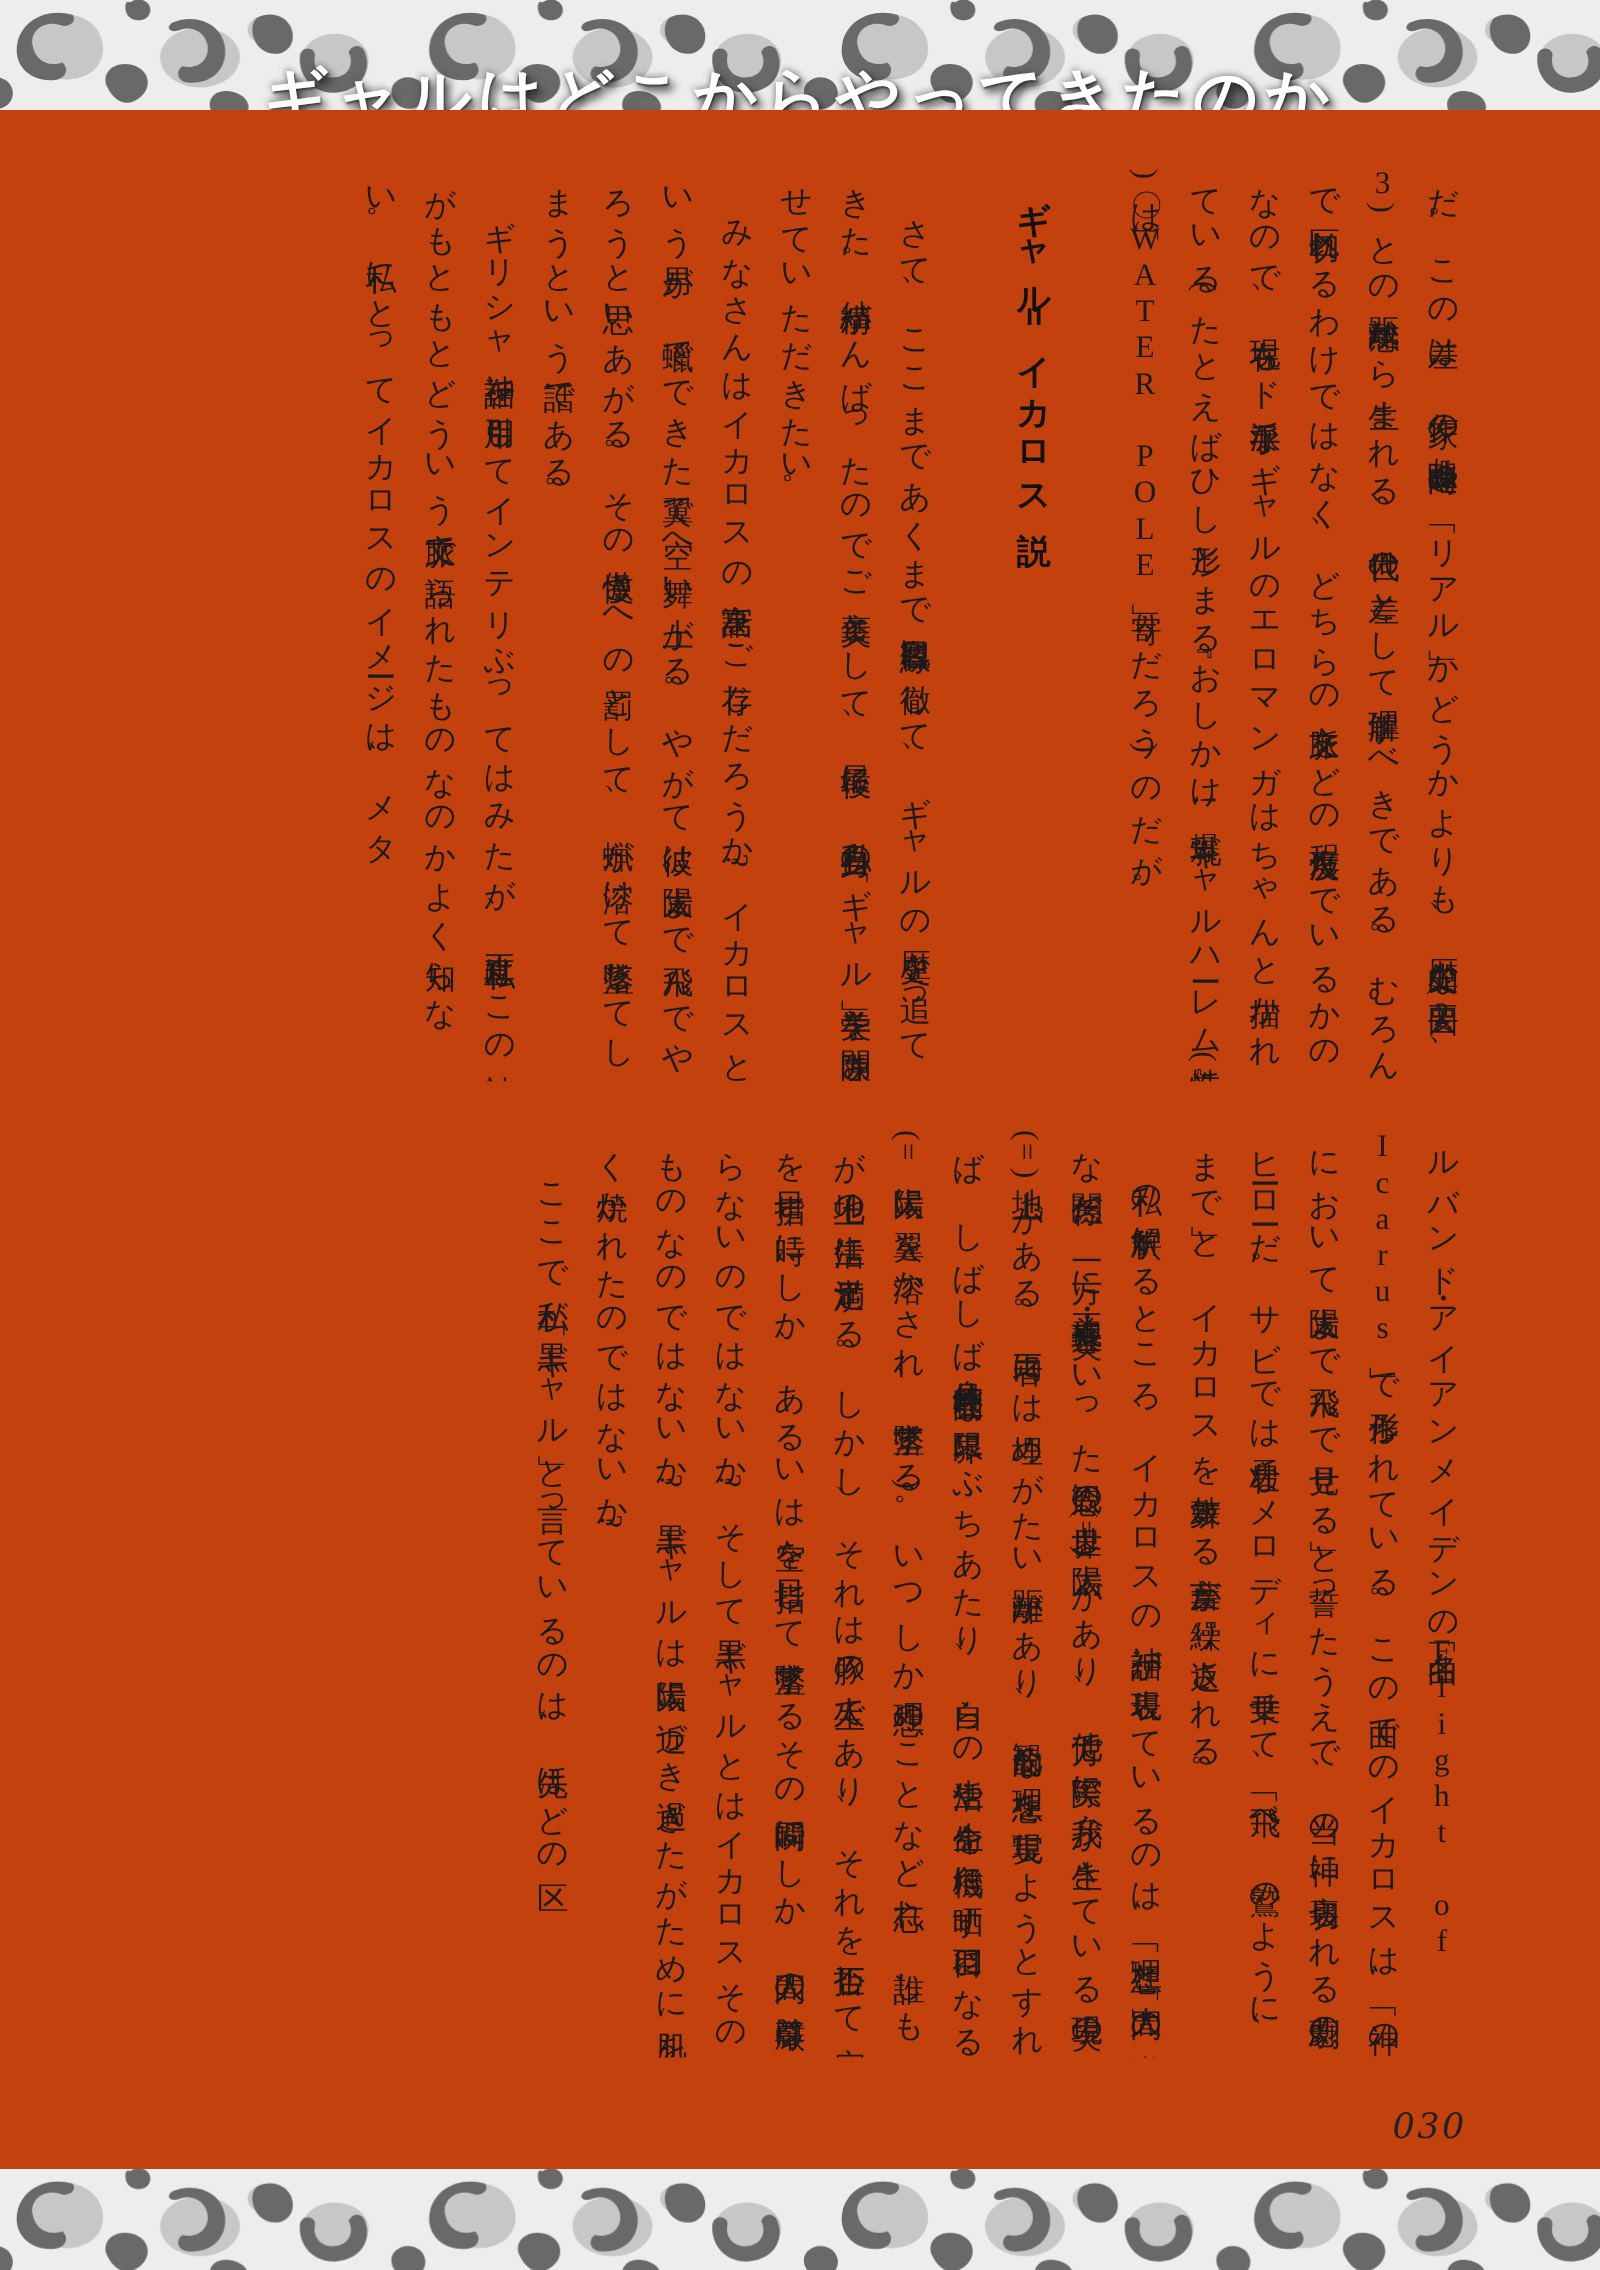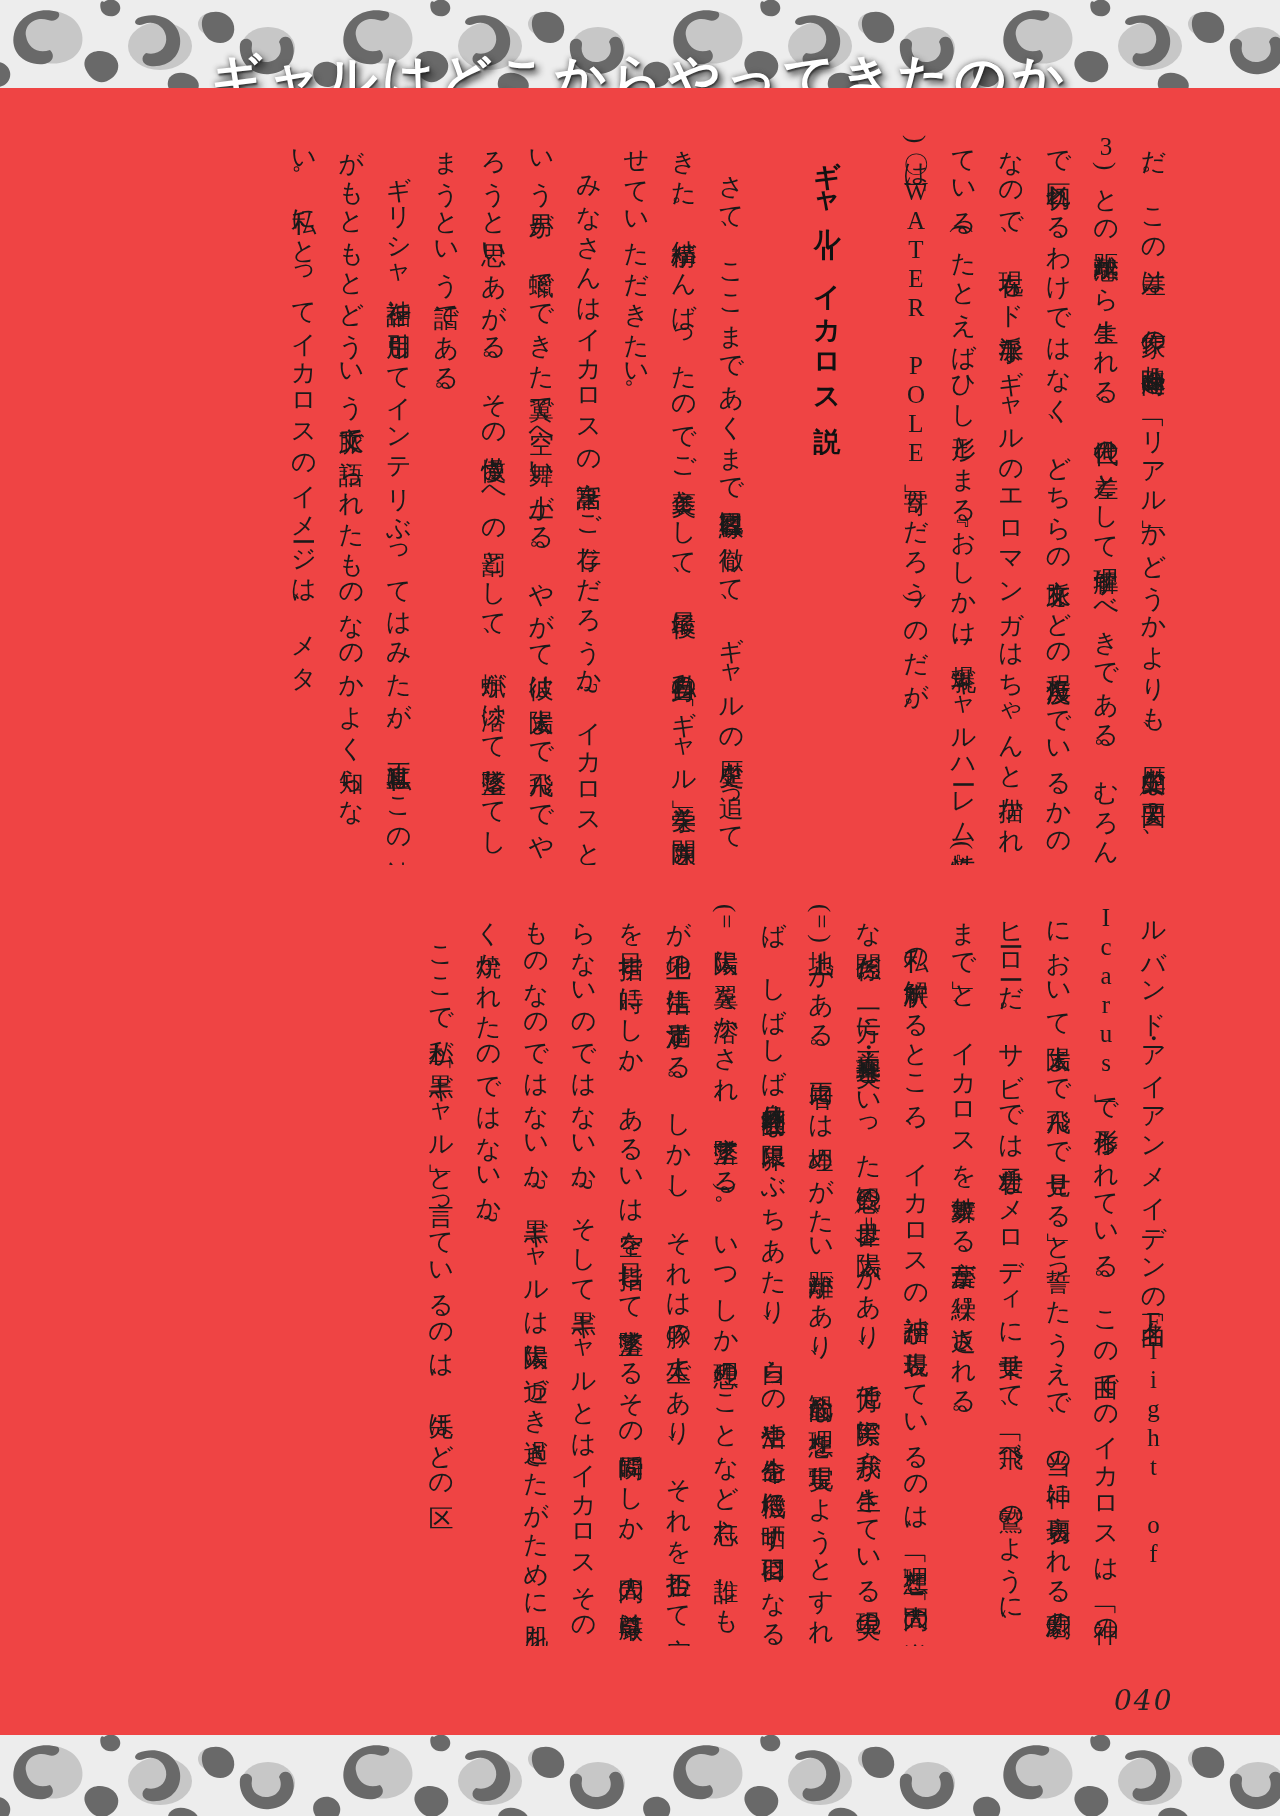--- a/index.html
+++ b/index.html
@@ -1,20 +1,20 @@
 <!DOCTYPE html>
 <html lang="ja"><head>
 <meta charset="utf-8">
 <style>
   html, body { margin: 0; padding: 0; background: #ffffff; }
   .page {
     position: relative;
     width: 1280px;
     height: 1816px;
-    background: #ef4444;
+    background: #c2410c;
     overflow: hidden;
     font-family: "Liberation Serif", "DejaVu Serif", serif;
   }
 
   
   .band { position: absolute; left: 0; width: 1280px; overflow: hidden; }
   .band-top { top: 0; height: 88px; }
   .band-bottom { bottom: 0; height: 81px; }
   .band svg { display: block; }
 
@@ -125,21 +125,21 @@
         <p class="indent">ギリシャ神話を引用してインテリぶってはみたが、正直私はこの神話がもともとどういう文脈で語られたものなのかよく知らない。私にとってイカロスのイメージは、メタ</p>
       </div>
   </div>
 
   <div class="vtext block-bottom">
       <p>ルバンド・アイアンメイデンの名曲「<span class="latin">Flight of Icarus</span>」で形作られている。この曲でのイカロスは、「神の御名において太陽まで飛んで見せる」と誓ったうえで、当の神に裏切られる悲劇のヒーローだ。サビでは勇壮なメロディに乗せて、「飛べ、鷲のように、太陽まで」と、イカロスを鼓舞する言葉が繰り返される。</p>
       <p class="indent">私の解釈するところ、イカロスの神話が表現しているのは、「理想」と「人間」の逆説的な関係だ。一方に正義・真理・美といった観念の世界(=太陽)があり、他方で実際に我々が生きている現実の世界(=地上)がある。両者には埋めがたい距離があり、観念的な理想を実現しようとすれば、しばしば身体的社会的な限界にぶちあたり、自らの生活や生命を危機に晒す羽目になる(=太陽に翼を溶かされ、墜落する)。いつしか理想のことなど忘れ、誰しもが地上の生活に満足する。しかし、それは豚の人生であり、それを拒否して空を目指す時にしか、あるいは空を目指して墜落するその瞬間にしか、人間の尊厳は宿らないのではないか? そして黒ギャルとはイカロスそのものなのではないか? 黒ギャルは太陽に近づき過ぎたがために肌を黒く焼かれたのではないか?</p>
       <p class="indent">ここで私が「黒ギャル」と言っているのは、先ほどの区</p>
     </div>
 
-  <div class="page-number">040</div>
+  <div class="page-number">030</div>
 
   <div class="band band-bottom">
     <svg width="1280" height="81" aria-hidden="true">
       <defs>
         <pattern id="leoBot" patternUnits="userSpaceOnUse" width="330" height="88">
           <rect width="330" height="88" fill="#ededed"></rect>
           <path d="M26,18 C48,4 78,12 82,34 C86,56 64,68 42,62 C22,57 12,30 26,18 Z" fill="#c7c7c7"></path>
           <ellipse cx="160" cy="46" rx="32" ry="24" fill="#c7c7c7"></ellipse>
           <ellipse cx="268" cy="48" rx="27" ry="21" fill="#c7c7c7"></ellipse>
           <ellipse cx="214" cy="24" rx="16" ry="12" fill="#c7c7c7"></ellipse>

